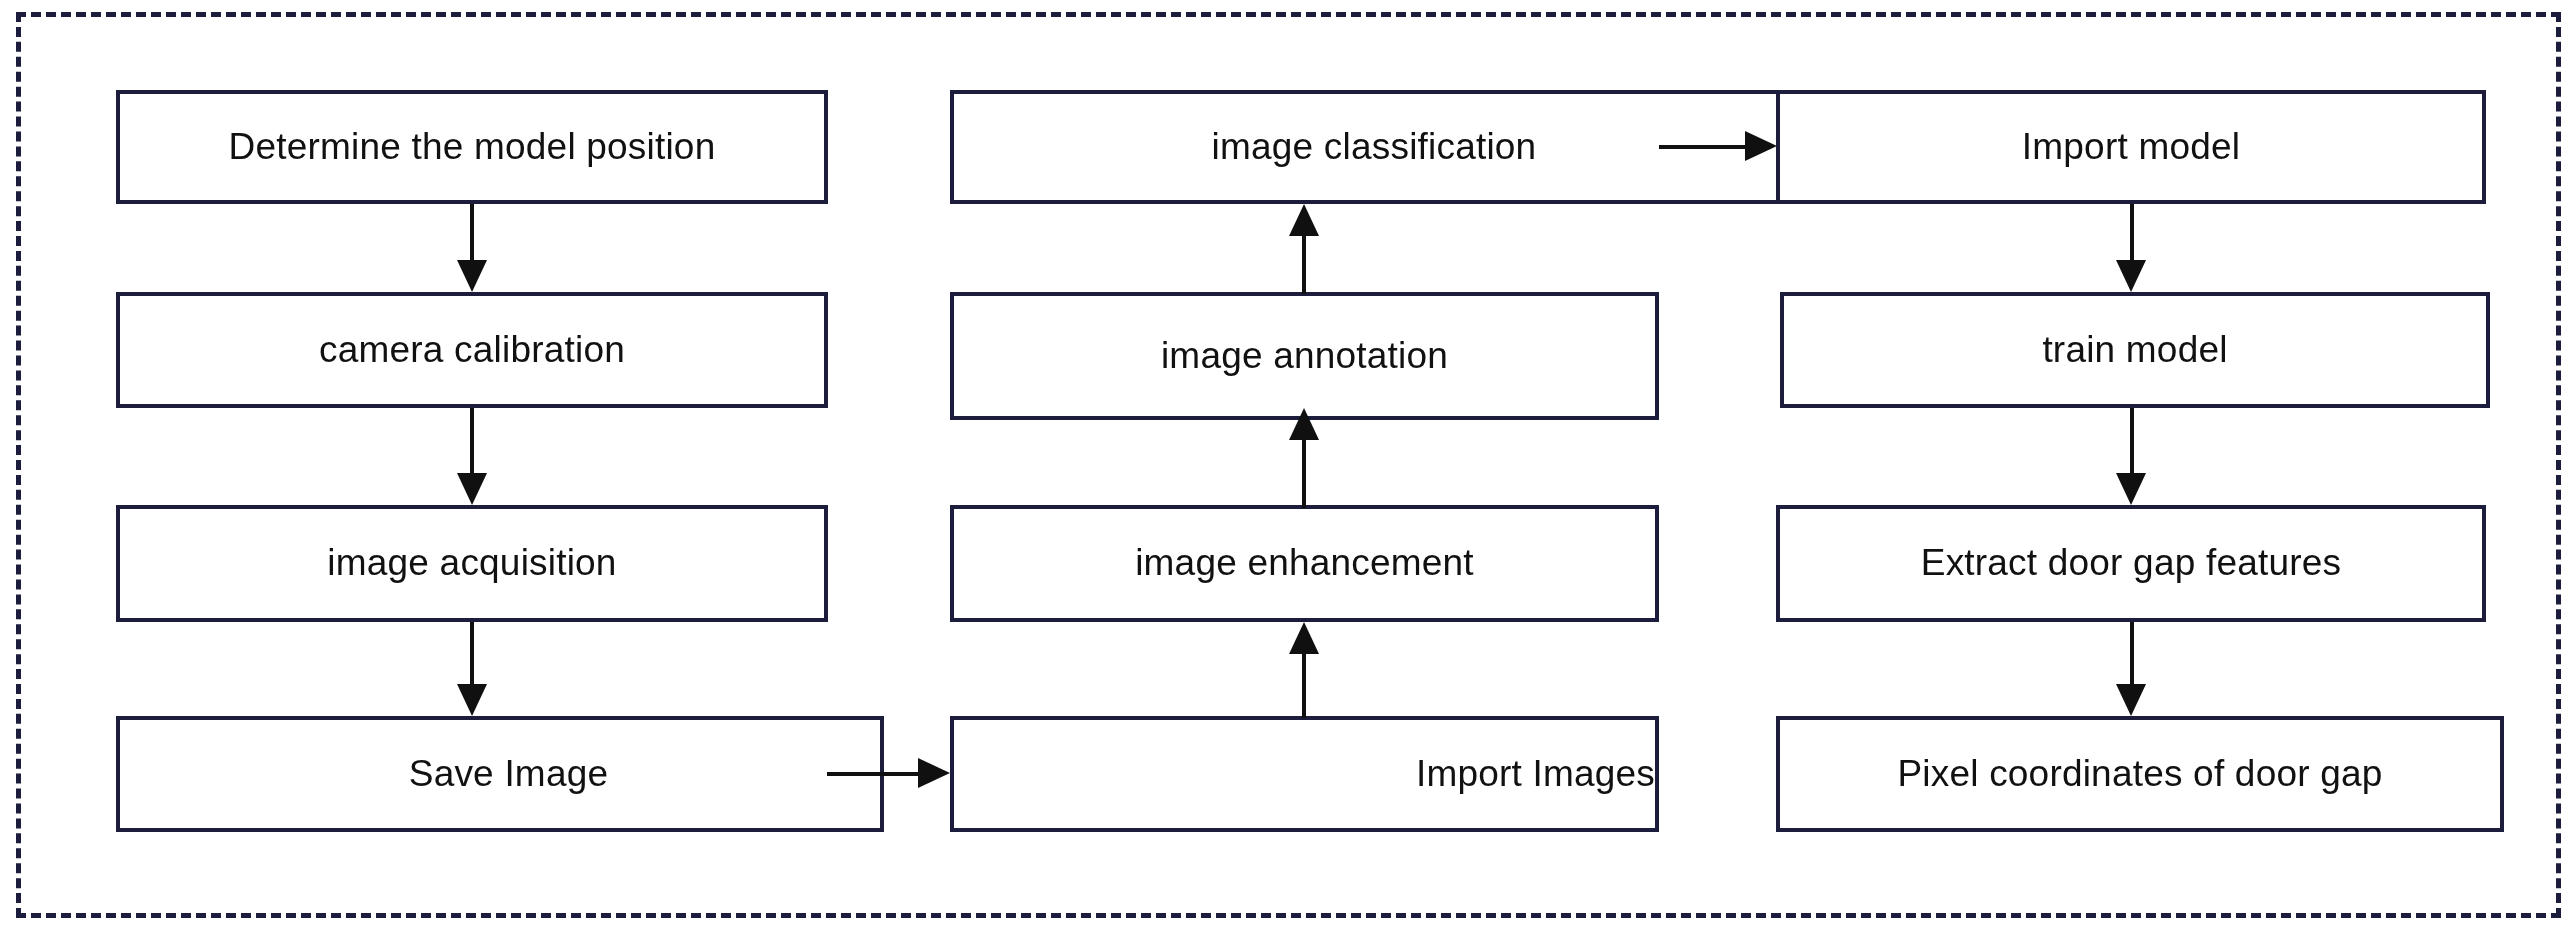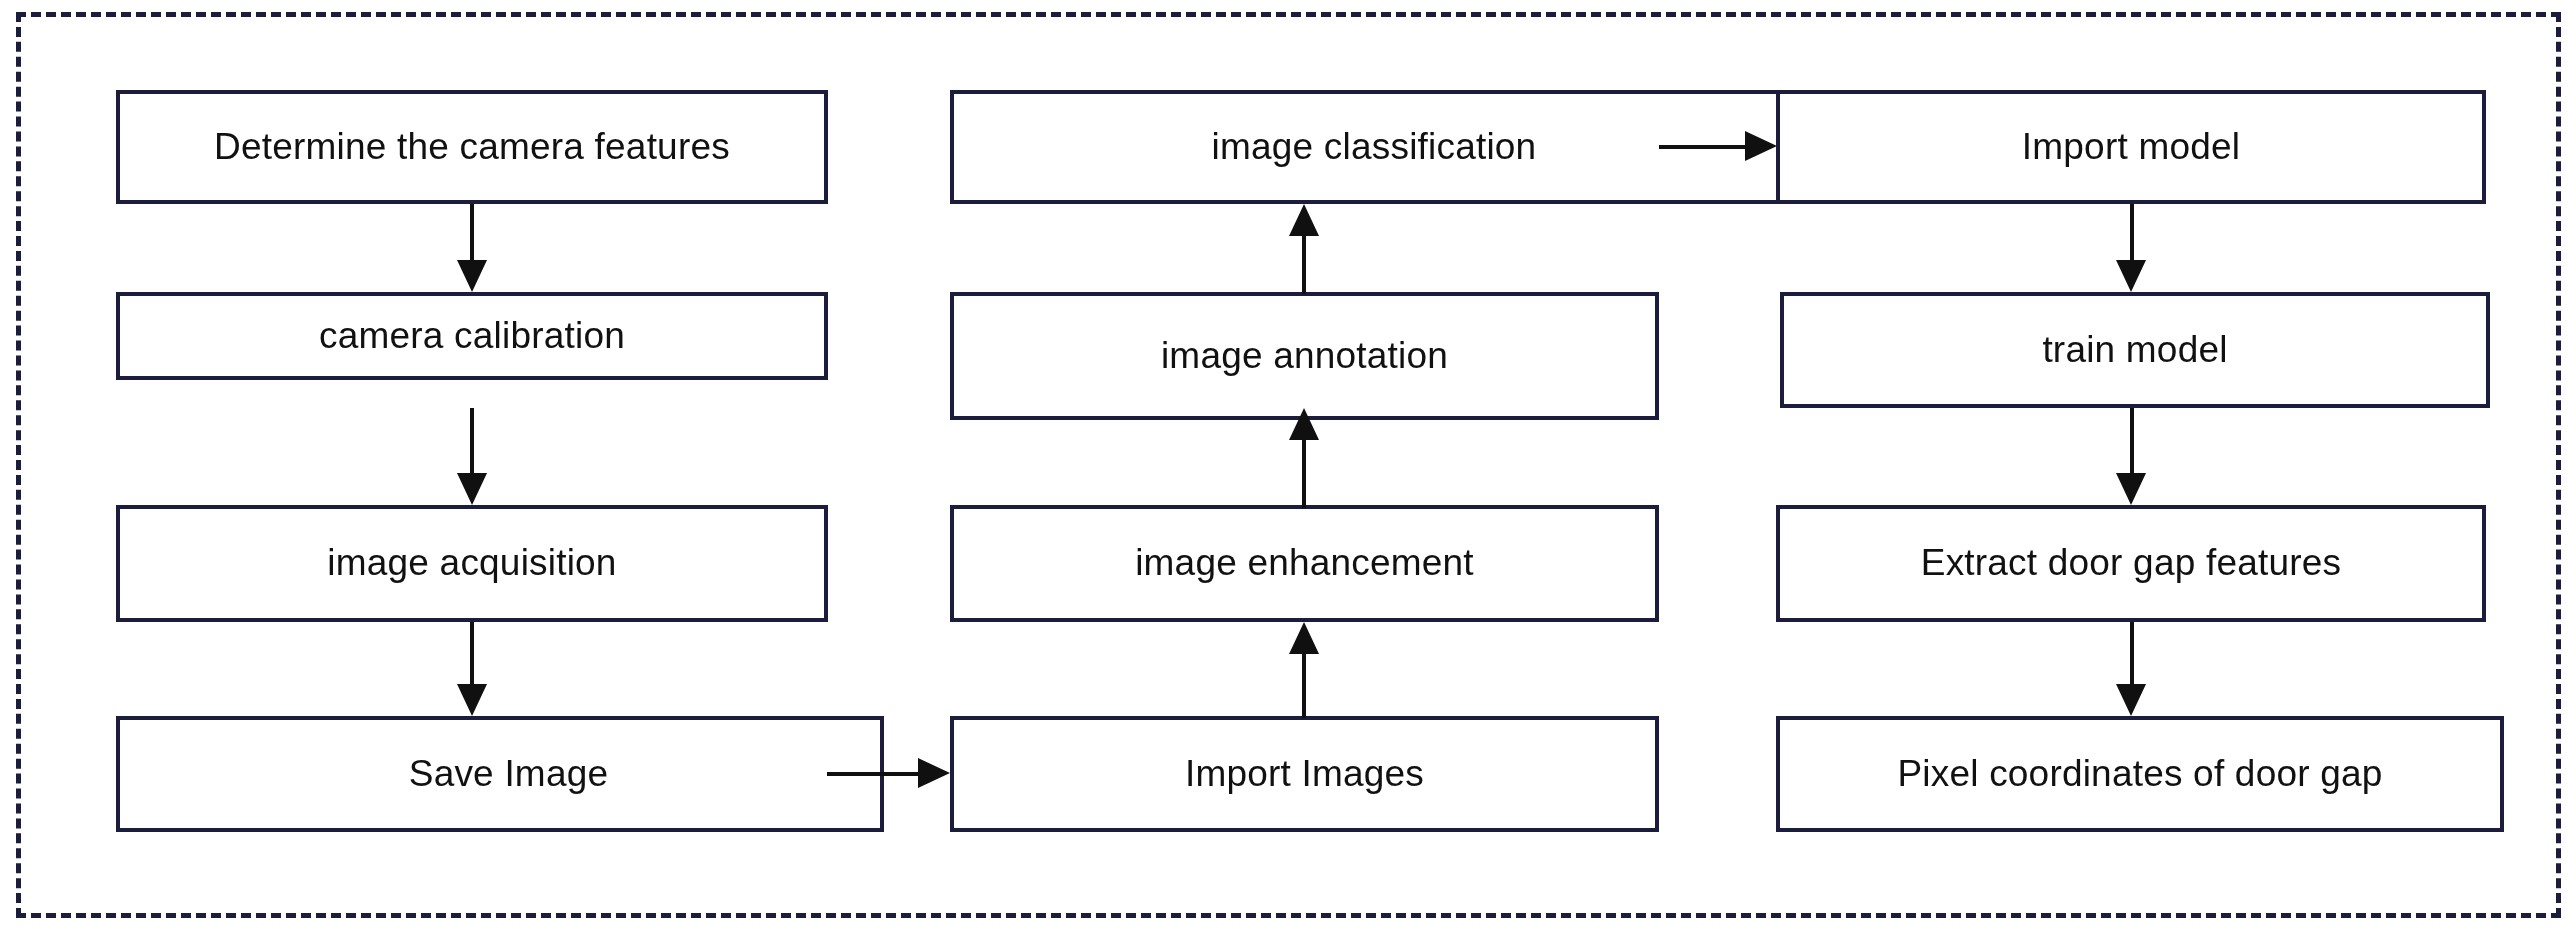--- a/index.html
+++ b/index.html
@@ -83,24 +83,24 @@
   }
 </style>
 </head>
 <body>
 
 <div id="canvas">
 
   <div id="dashed-frame"></div>
 
   <div class="node" style="left:116px; top:90px; width:712px; height:114px;">
-    <span class="node-label">Determine the camera features</span>
+    <span class="node-label">Determine the model position</span>
   </div>
 
-  <div class="node" style="left:116px; top:292px; width:712px; height:88px;">
+  <div class="node" style="left:116px; top:292px; width:712px; height:116px;">
     <span class="node-label">camera calibration</span>
   </div>
 
   <div class="node" style="left:116px; top:505px; width:712px; height:117px;">
     <span class="node-label">image acquisition</span>
   </div>
 
   <div class="node" style="left:116px; top:716px; width:768px; height:116px;padding-left:17px;">
     <span class="node-label">Save Image</span>
   </div>
@@ -122,21 +122,21 @@
   </div>
 
   <div class="node" style="left:950px; top:292px; width:709px; height:128px;">
     <span class="node-label">image annotation</span>
   </div>
 
   <div class="node" style="left:950px; top:505px; width:709px; height:117px;">
     <span class="node-label">image enhancement</span>
   </div>
 
-  <div class="node" style="left:950px; top:716px; width:709px; height:116px;">
+  <div class="node" style="left:950px; top:716px; width:709px; height:116px;justify-content:flex-end;">
     <span class="node-label">Import Images</span>
   </div>
 
   <div class="conn-v" style="left:1302px; top:654px; height:64px;"></div>
   <div class="arrow-up" style="left:1289px; top:622px;"></div>
 
   <div class="conn-v" style="left:1302px; top:440px; height:68px;"></div>
   <div class="arrow-up" style="left:1289px; top:408px;"></div>
 
   <div class="conn-v" style="left:1302px; top:236px; height:58px;"></div>

